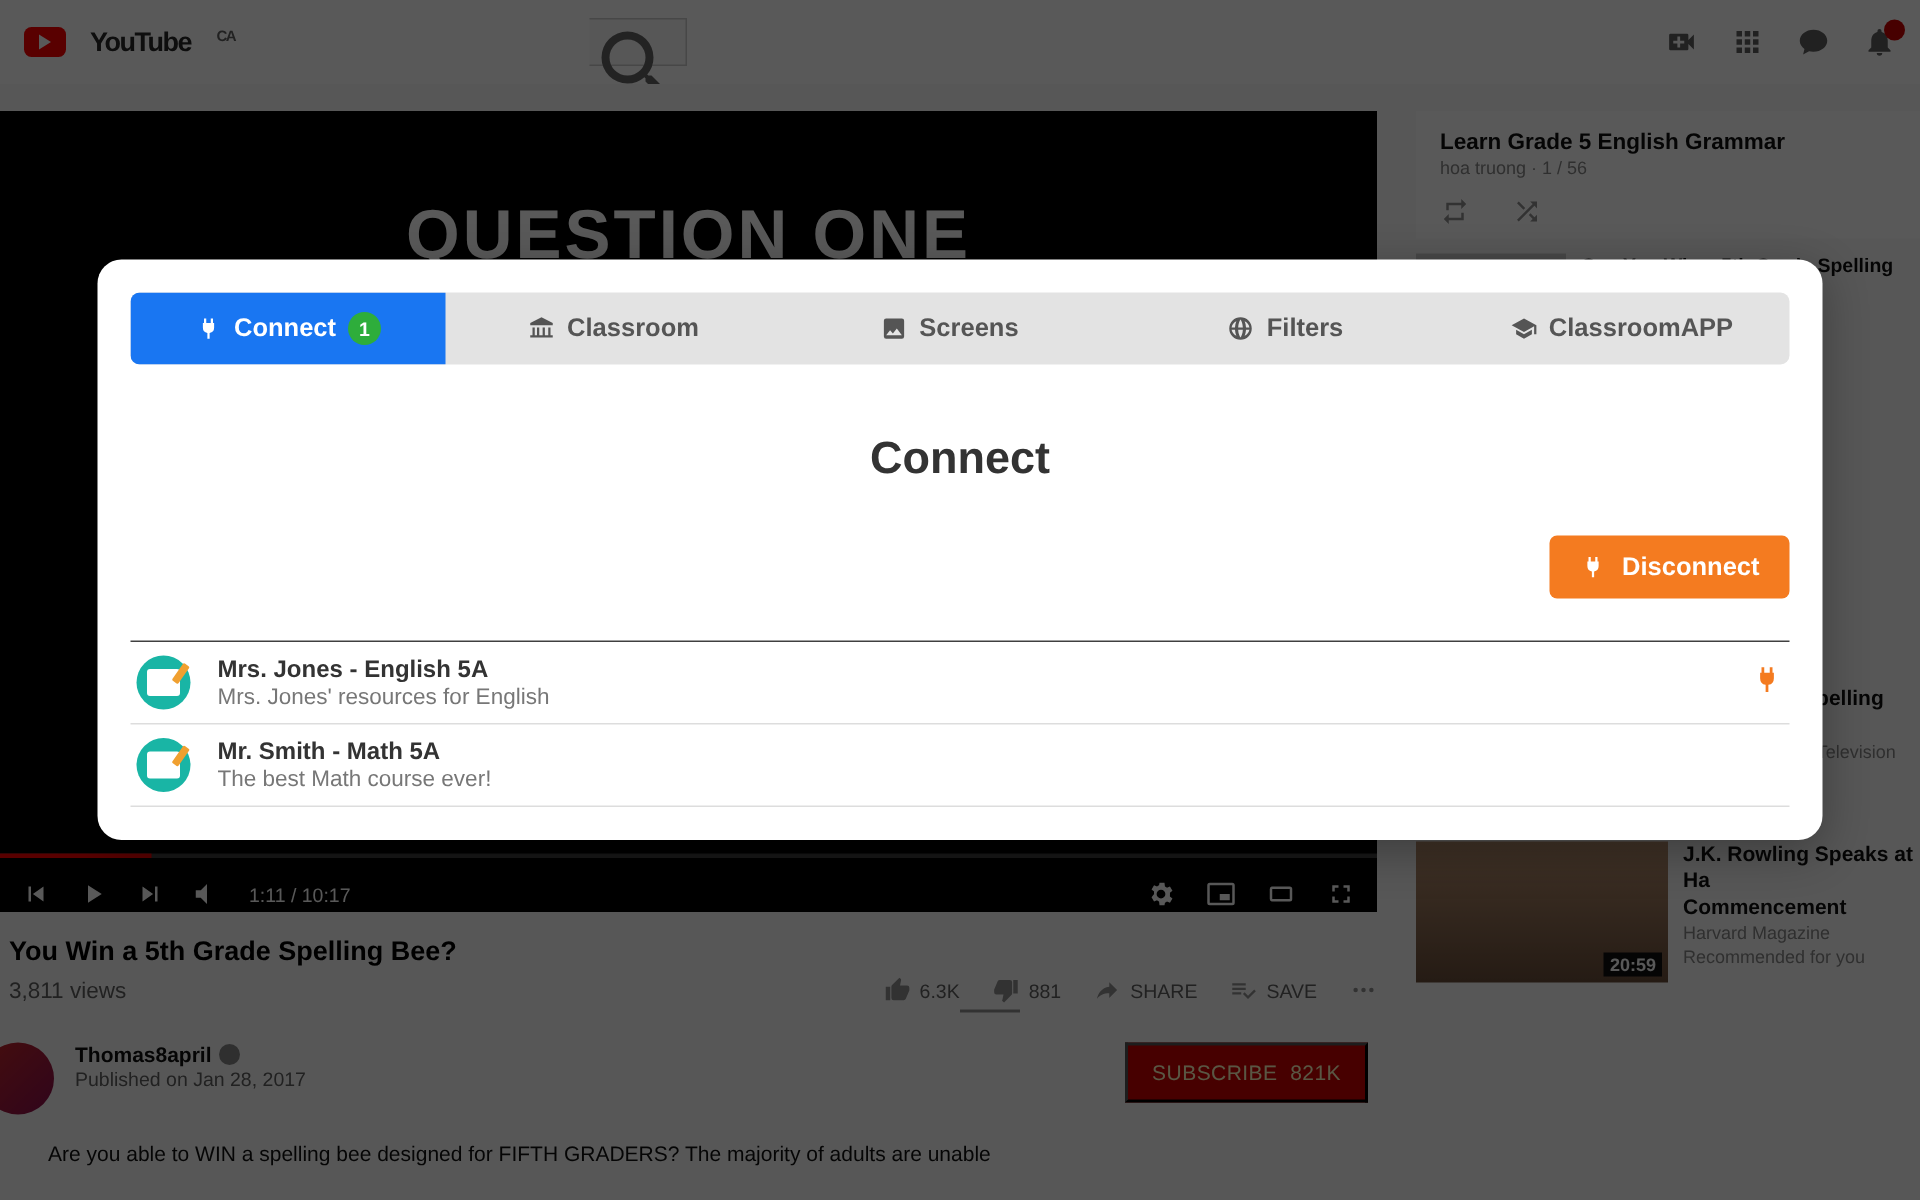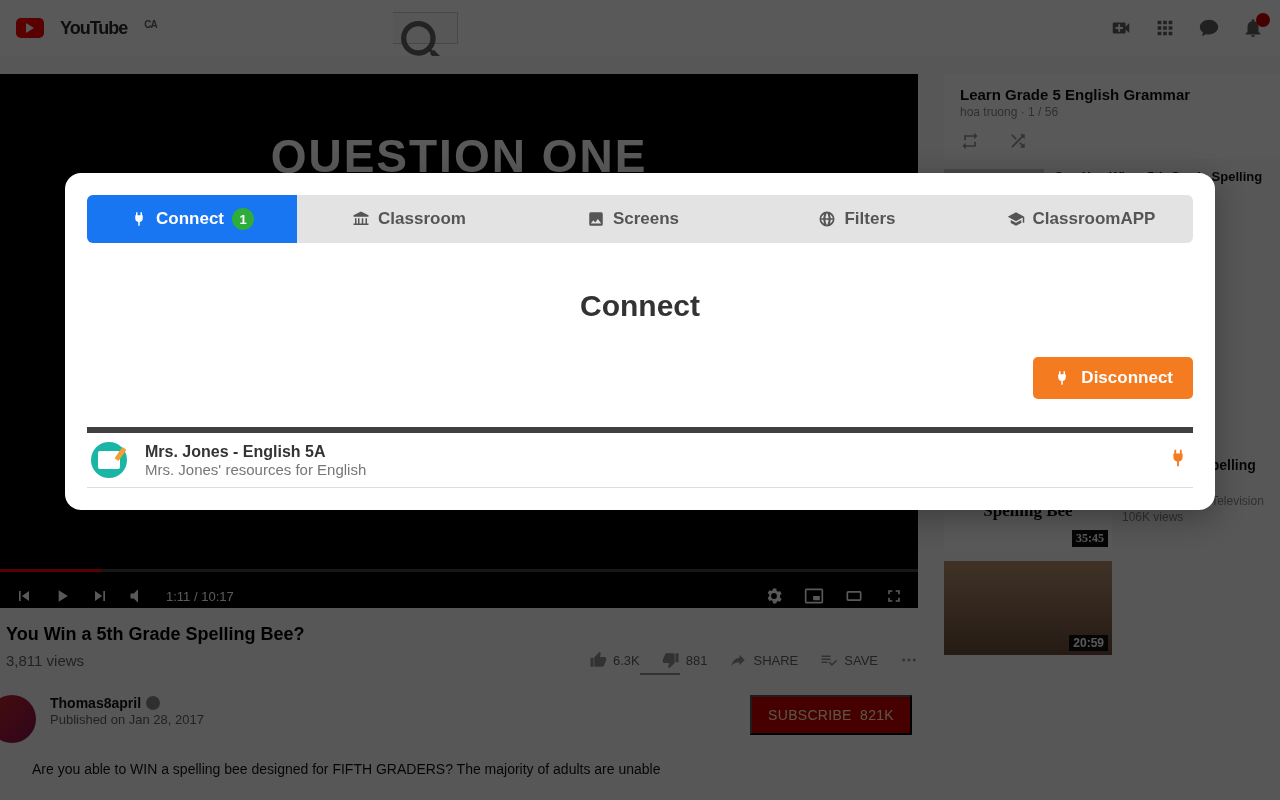--- a/index.html
+++ b/index.html
@@ -73,21 +73,21 @@
   .tabs { display:flex; background:#e3e3e3; border-radius:6px; overflow:hidden;}
   .tab { flex:1; display:flex; align-items:center; justify-content:center; gap:8px; height:48px; font-size:17px; font-weight:700; color:#555; cursor:pointer;}
   .tab .ico { display:inline-flex; }
   .tab .ico svg { width:18px; height:18px; fill:currentColor;}
   .tab.active { background:#1976f2; color:#fff; flex:0 0 210px;}
   .tab .badge { background:#2ead3b; color:#fff; width:22px; height:22px; border-radius:50%; display:flex; align-items:center; justify-content:center; font-size:13px; font-weight:700;}
   .modal h1 { text-align:center; font-size:30px; font-weight:800; color:#333; margin:46px 0 0;}
   .disc-wrap { display:flex; justify-content:flex-end; margin:34px 0 28px;}
   .disc { background:#f47b20; color:#fff; border:none; border-radius:5px; padding:11px 20px; font-size:17px; font-weight:700; display:flex; align-items:center; gap:10px; cursor:pointer;}
   .disc svg { width:18px; height:18px; fill:#fff;}
-  .class-list { border-top:6px solid #404040;}
+  .class-list { border-top:1px solid #404040;}
   .class-row { display:flex; align-items:center; gap:18px; padding:9px 4px; border-bottom:1px solid #ddd;}
   .class-row .cicon { width:36px; height:36px; border-radius:50%; background:#19b5a5; display:flex; align-items:center; justify-content:center; flex-shrink:0;}
   .class-row .cicon .inner { width:22px; height:18px; background:#fff; border-radius:2px; position:relative;}
   .class-row .cicon .inner::after { content:""; position:absolute; top:-4px; right:-3px; width:5px; height:14px; background:#f0a030; border-radius:1px; transform:rotate(35deg);}
   .class-row .ctext .ct { font-size:16px; font-weight:700; color:#333;}
   .class-row .ctext .cd { font-size:15px; color:#777;}
   .class-row .plug { margin-left:auto; color:#f47b20;}
   .class-row .plug svg { width:22px; height:24px; fill:currentColor;}
 
 </style>
@@ -280,20 +280,25 @@
           <div class="info">
               <div class="rt">Elementary Spelling Bee 2</div>
               <div class="rm">Onslow Schools Television</div>
               <div class="rm">106K views</div>
             </div>
         </div>
         <div class="yt-rec">
           <div class="th" style="background:linear-gradient(#b89070,#6a4e3a)">
               <span class="dur">20:59</span>
             </div>
+          <div class="info">
+              <div class="rt"><span>J.K. Rowling Speaks at Ha</span><br><span>Commencement</span></div>
+              <div class="rm">Harvard Magazine</div>
+              <div class="rm">Recommended for you</div>
+            </div>
         </div>
       </div>
     </div>
   </div>
 </div>
 
 <div class="dim"></div>
 
 <div class="modal">
   <div class="tabs">
@@ -357,14 +362,23 @@
           <div class="inner"></div>
         </div>
       <div class="ctext">
         <div class="ct">Mrs. Jones - English 5A</div>
         <div class="cd">Mrs. Jones' resources for English</div>
       </div>
       <span class="plug"><svg viewBox="0 0 24 24">
             <path d="M16 7V3h-2v4h-4V3H8v4H7v4a5 5 0 004 4.9V21h2v-5.1A5 5 0 0017 11V7h-1z"></path>
           </svg></span>
     </div>
+    <div class="class-row">
+      <div class="cicon">
+          <div class="inner"></div>
+        </div>
+      <div class="ctext">
+        <div class="ct">Mr. Smith - Math 5A</div>
+        <div class="cd">The best Math course ever!</div>
+      </div>
+    </div>
   </div>
 </div>
 
 </body></html>

